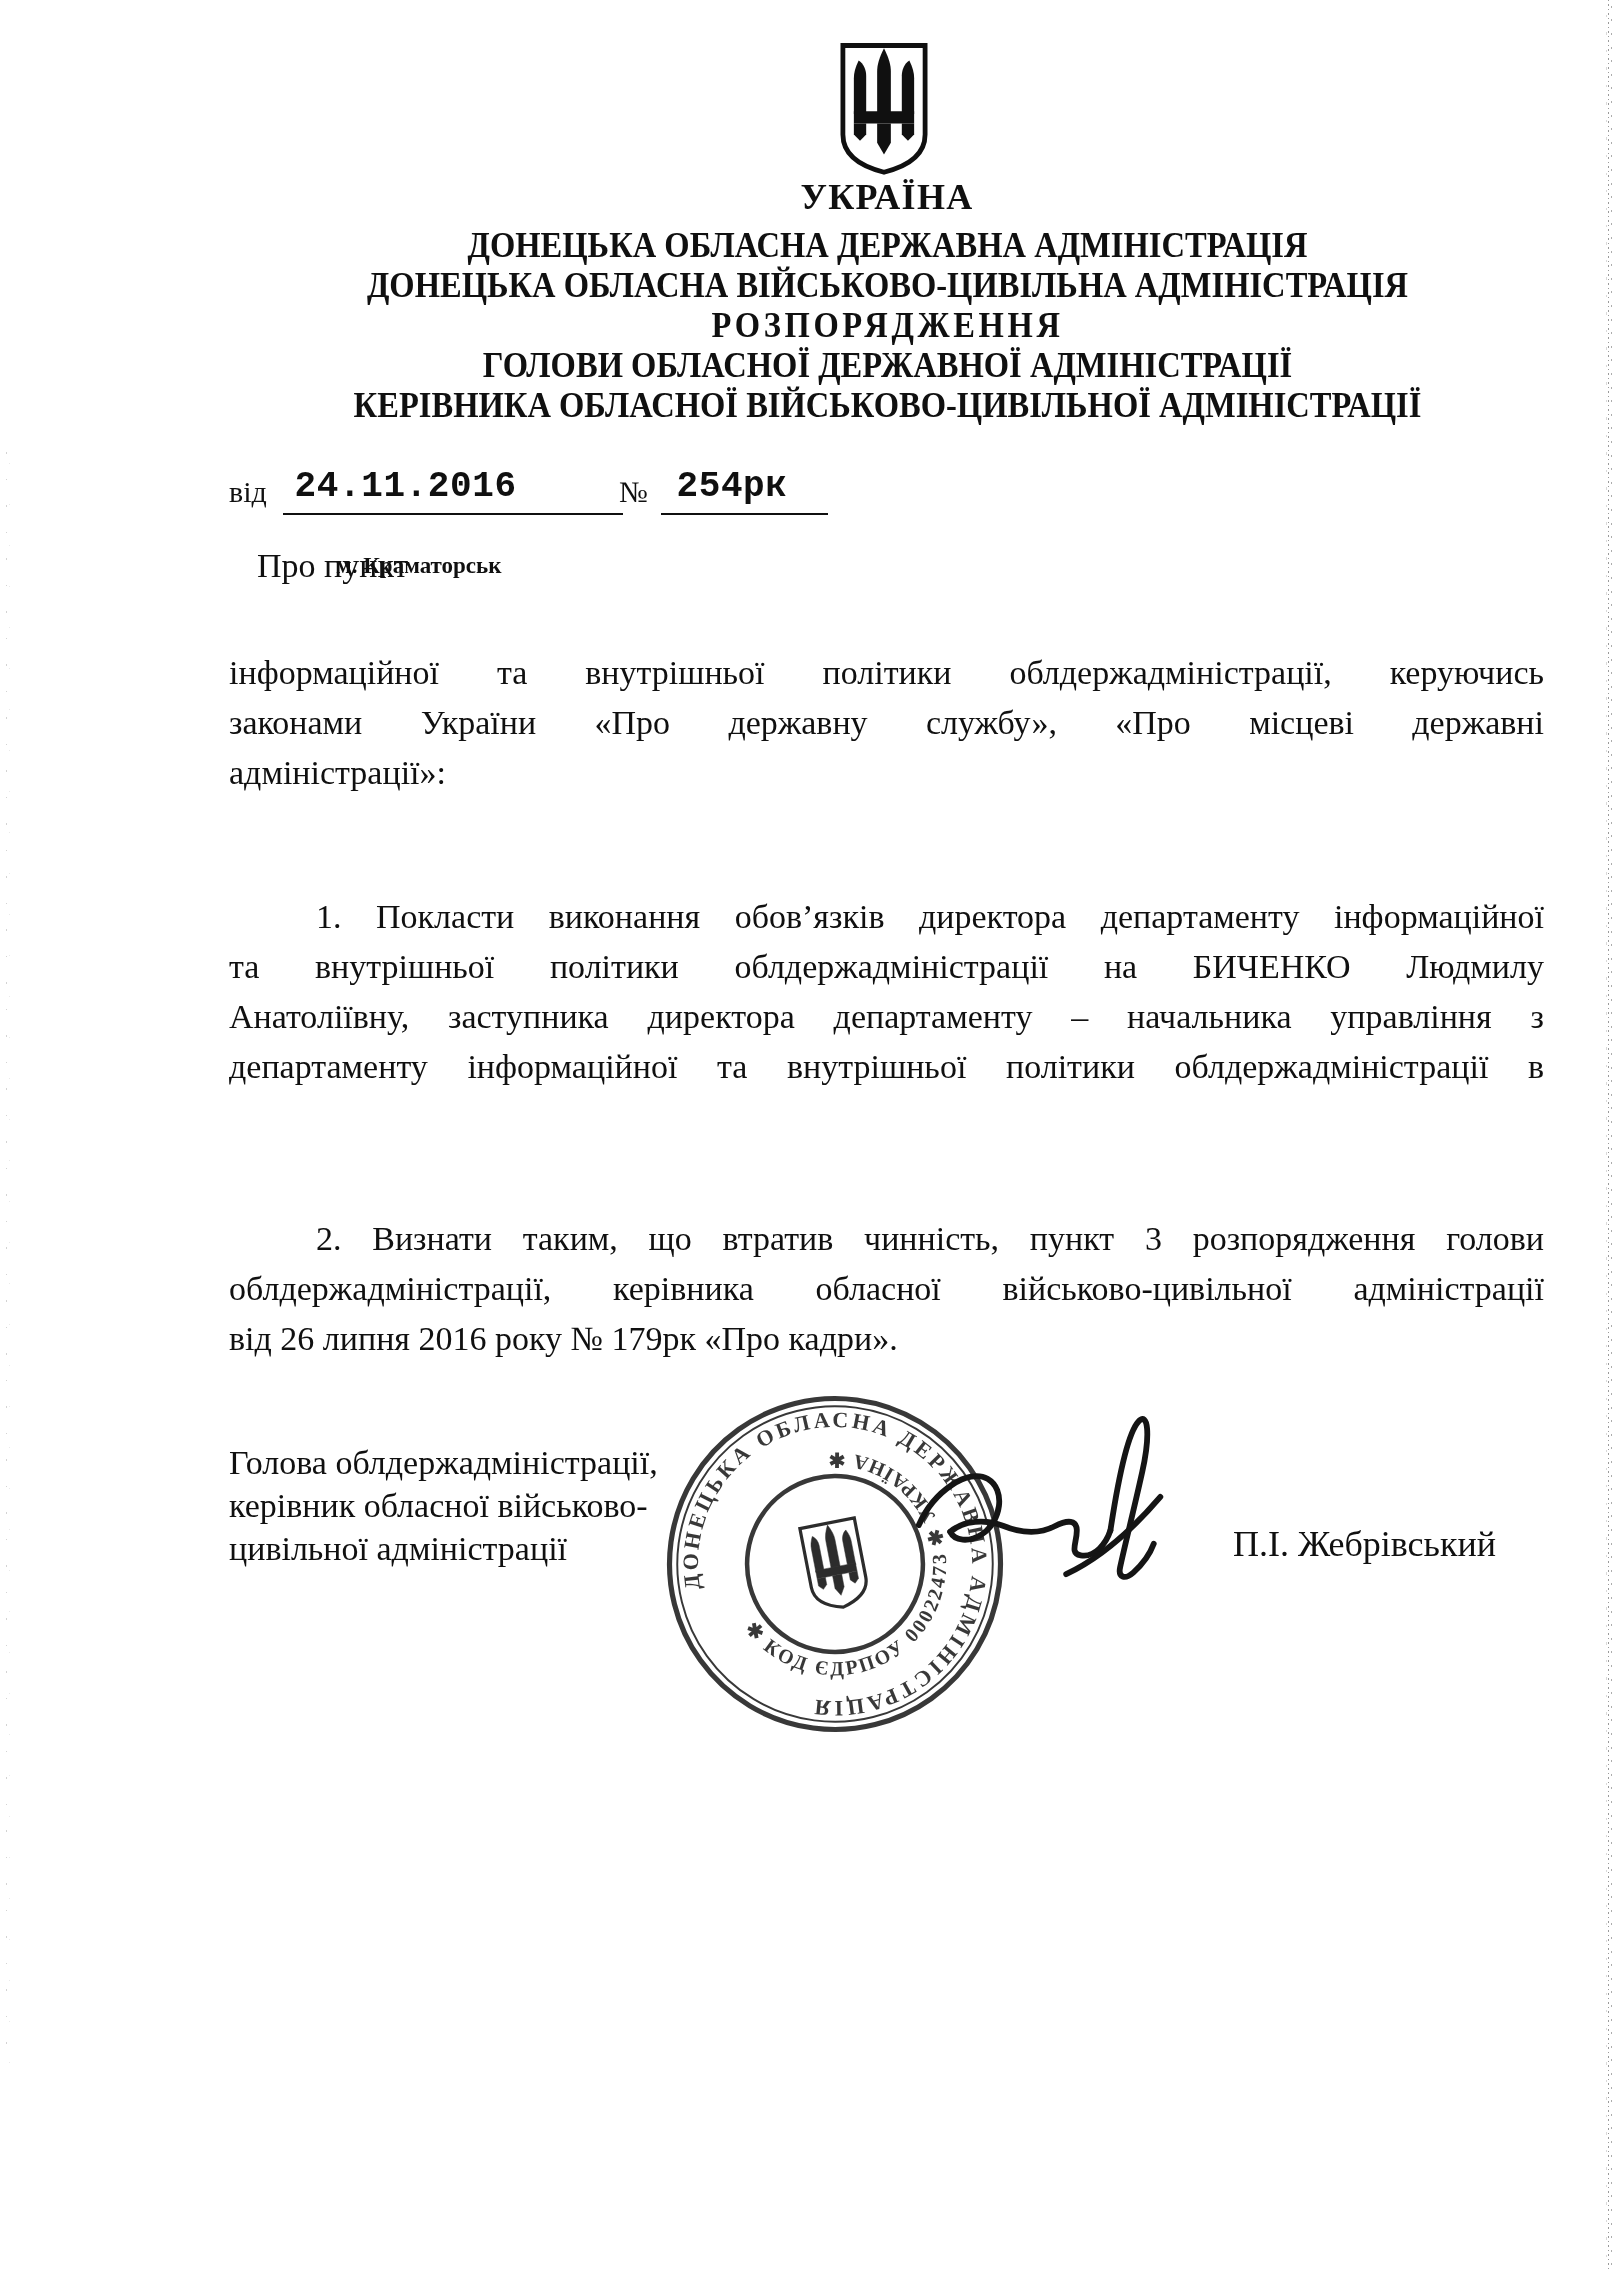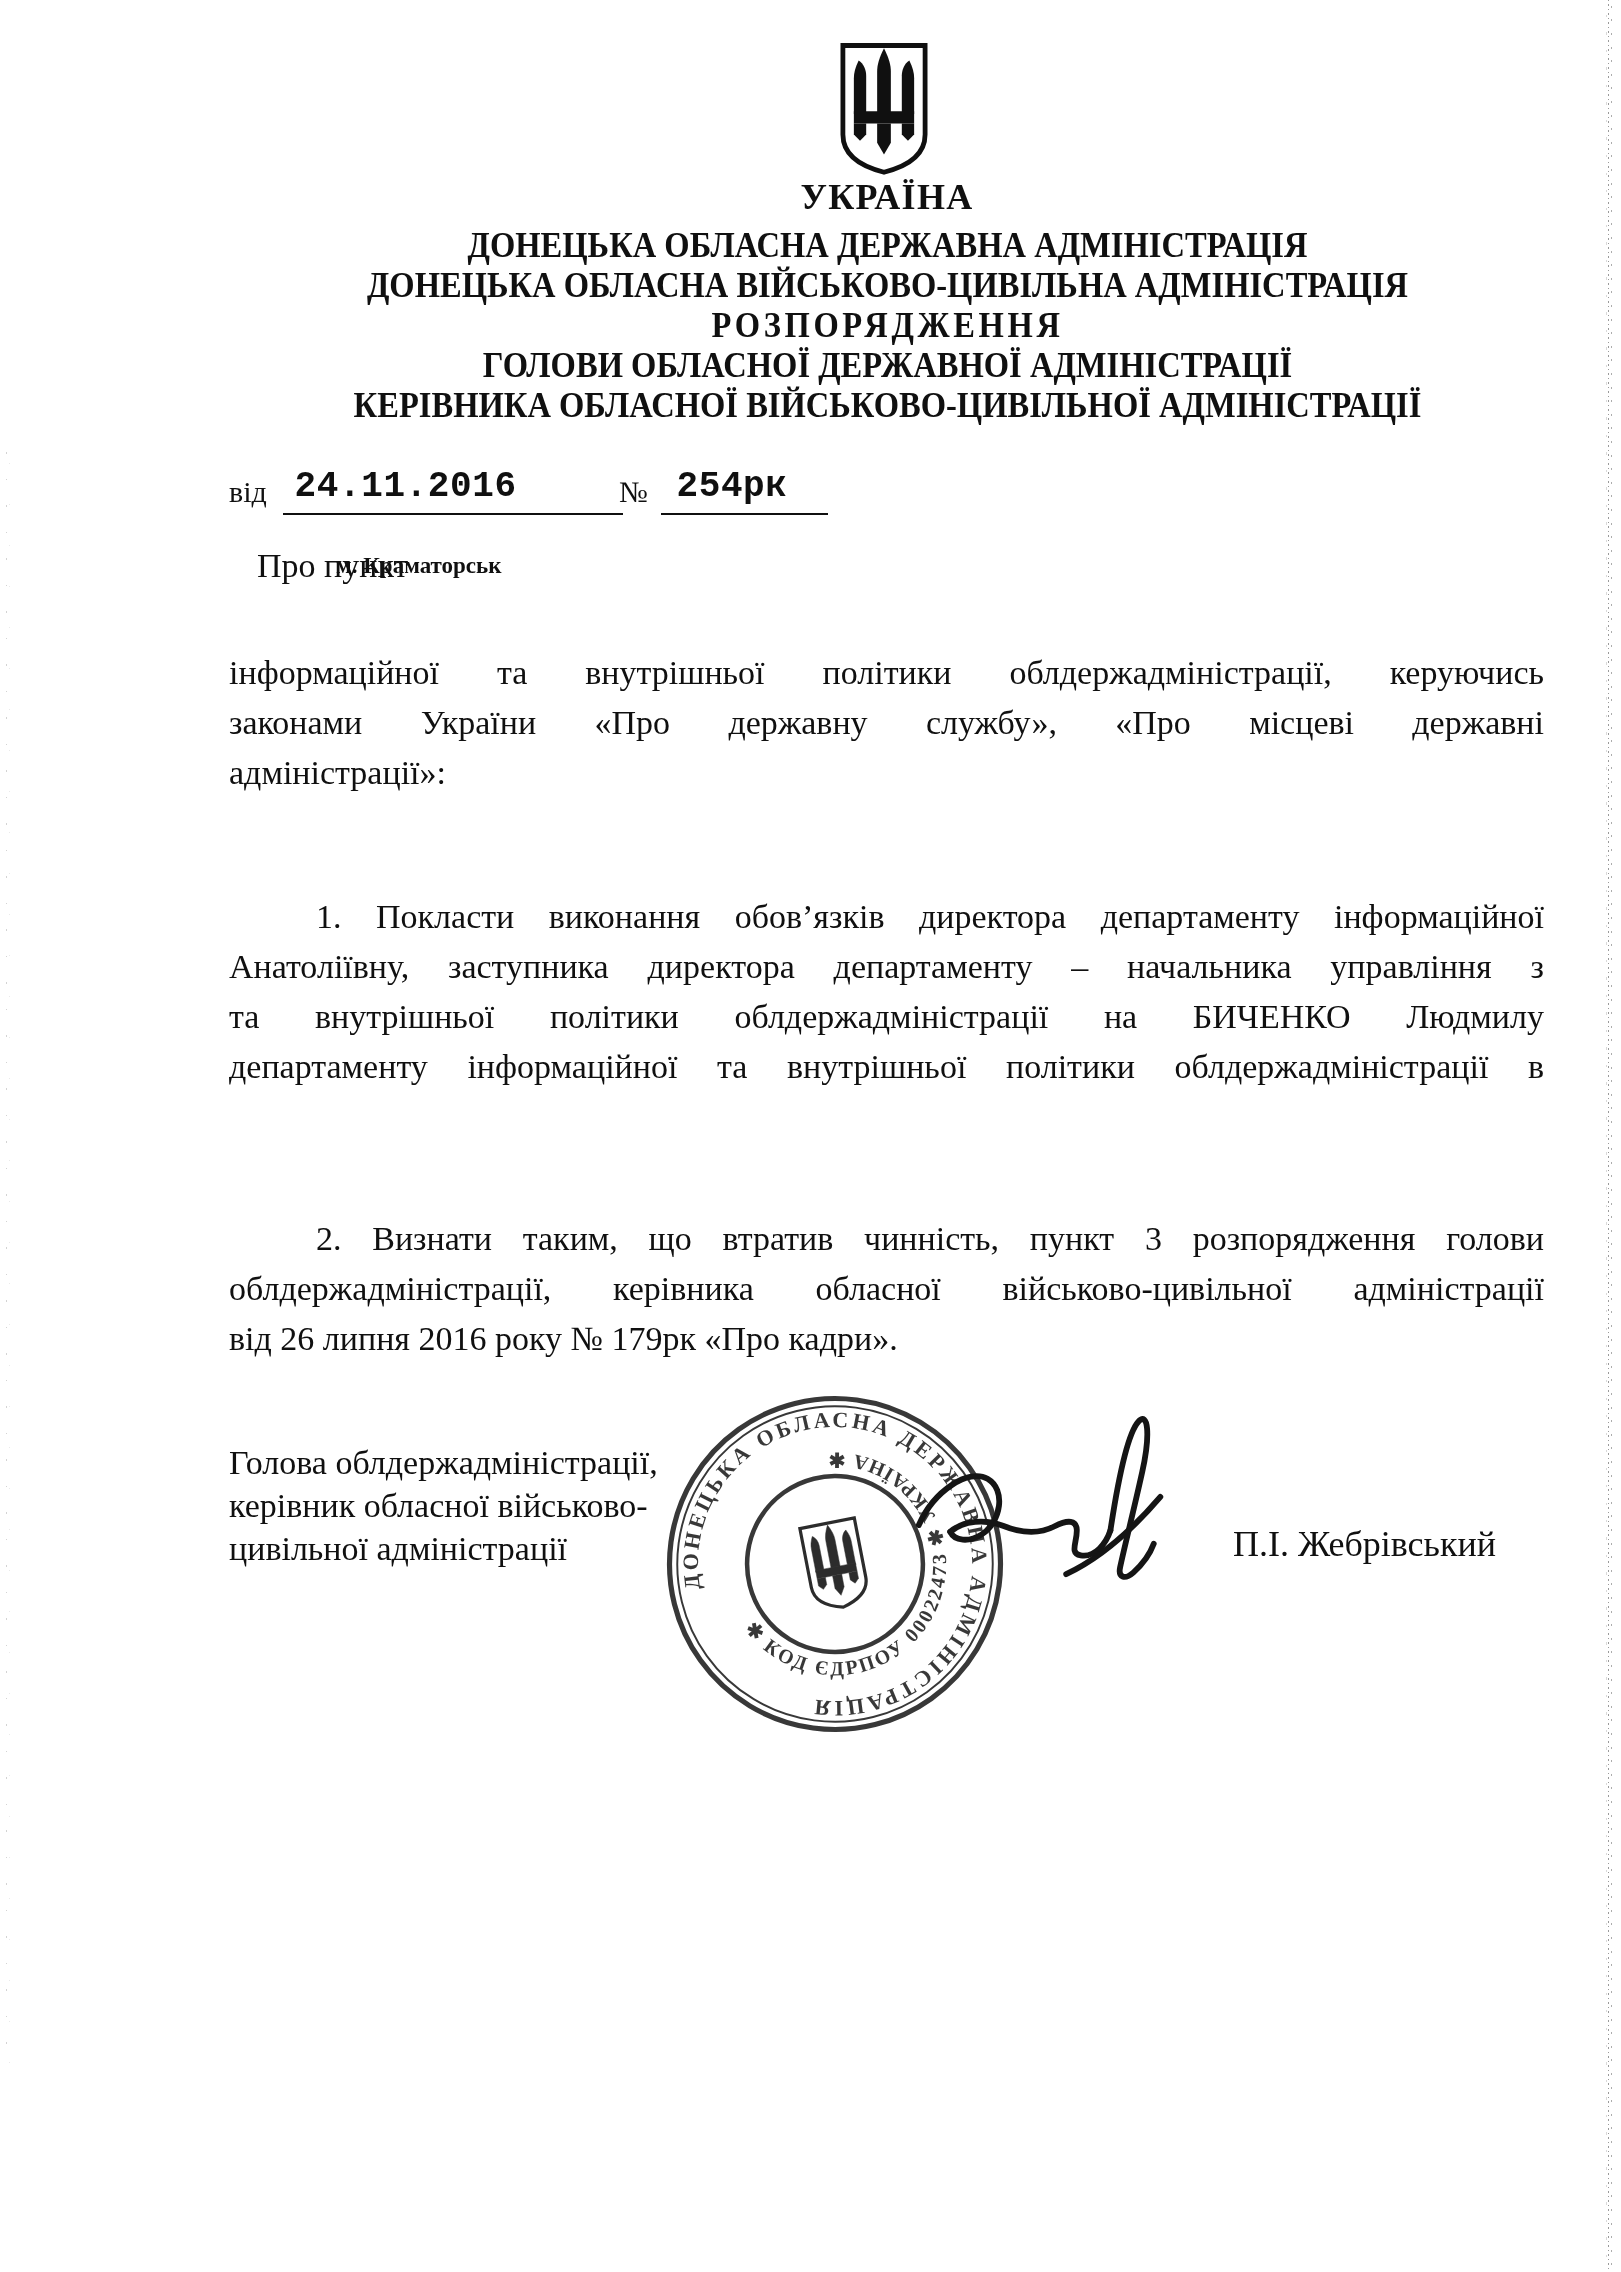--- a/index.html
+++ b/index.html
@@ -110,22 +110,22 @@
   <div class="subject">Про пункт</div>
 
   <div class="para p-intro">
     <div class="jln">інформаційної та внутрішньої політики облдержадміністрації, керуючись</div>
     <div class="jln">законами України «Про державну службу», «Про місцеві державні</div>
     <div class="ln">адміністрації»:</div>
   </div>
 
   <div class="para p-item1">
     <div class="jln indent">1. Покласти виконання обов’язків директора департаменту інформаційної</div>
+    <div class="jln">та внутрішньої політики облдержадміністрації на БИЧЕНКО Людмилу</div>
     <div class="jln">Анатоліївну, заступника директора департаменту – начальника управління з</div>
-    <div class="jln">та внутрішньої політики облдержадміністрації на БИЧЕНКО Людмилу</div>
     <div class="jln">департаменту інформаційної та внутрішньої політики облдержадміністрації в</div>
   </div>
 
   <div class="para p-item2">
     <div class="jln indent">2. Визнати таким, що втратив чинність, пункт 3 розпорядження голови</div>
     <div class="jln">облдержадміністрації, керівника обласної військово-цивільної адміністрації</div>
     <div class="ln">від 26 липня 2016 року № 179рк «Про кадри».</div>
   </div>
 
   <div class="sign-block">

